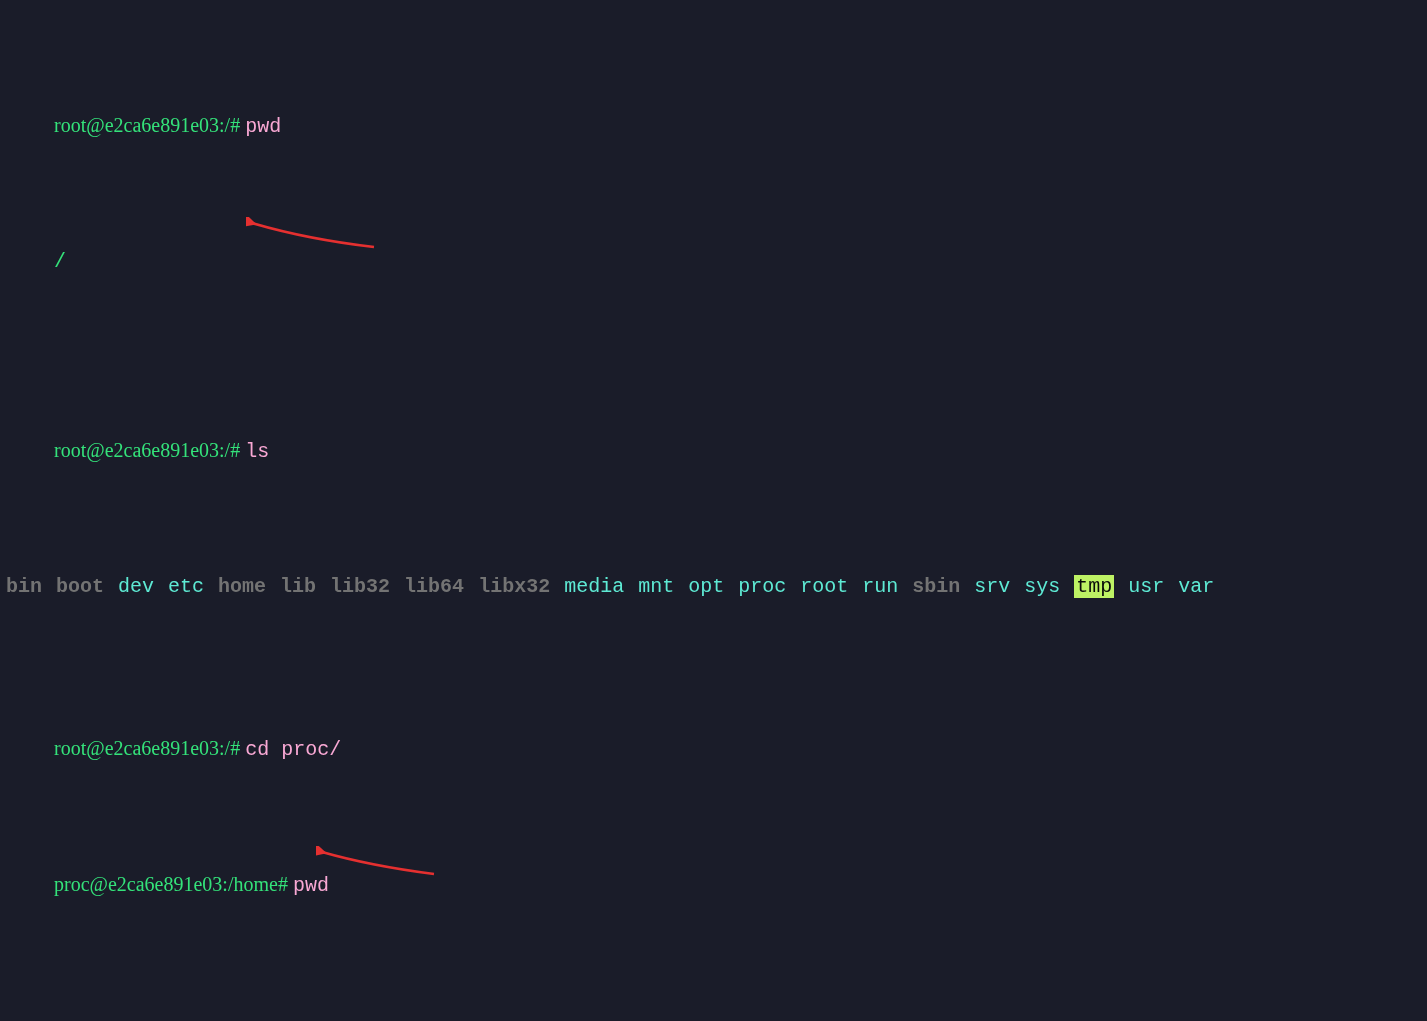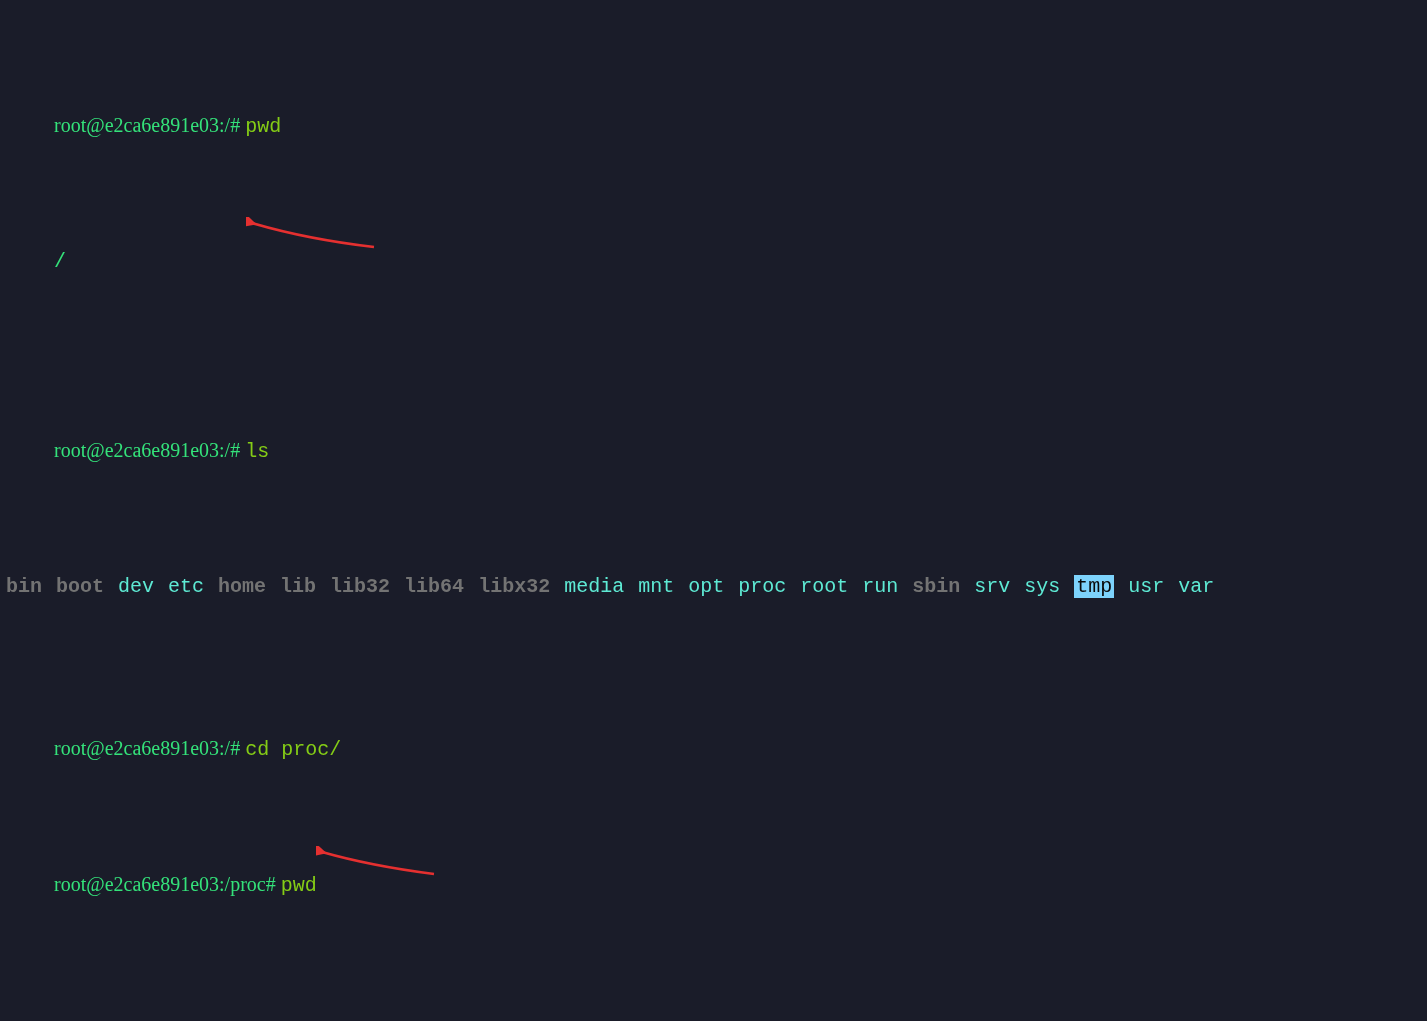--- a/index.html
+++ b/index.html
@@ -8,25 +8,25 @@
     background: #1a1c29;
     font-family: "Menlo", "Consolas", "Courier New", monospace;
     font-size: 20px;
     line-height: 1.35;
   }
   .terminal {
     padding: 4px 6px;
     white-space: pre;
   }
   .prompt { color: #34e27a; font-family: Liberation Serif, serif; }
-  .cmd { color: #84cc16; }
+  .cmd { color: #f9a8d4; }
   .out { color: #34e27a; }
   .dir-cyan { color: #737373; font-weight: bold; }
   .dir-white { color: #5eead4; }
-  .hl { background: #7dd3fc; color: #0a0a0a; padding: 0 2px; }
+  .hl { background: #bef264; color: #0a0a0a; padding: 0 2px; }
   .ls-row span { margin-right: 14px; }
   .row { position: relative; }
   .arrow {
     position: absolute;
     pointer-events: none;
   }
 </style>
 </head>
 <body>
 
@@ -51,21 +51,21 @@
     <span class="prompt">root@e2ca6e891e03:/# </span><span class="cmd">ls</span>
   </div>
   <div class="row ls-row">
 <span class="dir-cyan">bin</span><span class="dir-cyan">boot</span><span class="dir-white">dev</span><span class="dir-white">etc</span><span class="dir-cyan">home</span><span class="dir-cyan">lib</span><span class="dir-cyan">lib32</span><span class="dir-cyan">lib64</span><span class="dir-cyan">libx32</span><span class="dir-white">media</span><span class="dir-white">mnt</span><span class="dir-white">opt</span><span class="dir-white">proc</span><span class="dir-white">root</span><span class="dir-white">run</span><span class="dir-cyan">sbin</span><span class="dir-white">srv</span><span class="dir-white">sys</span><span class="hl">tmp</span><span class="dir-white">usr</span><span class="dir-white">var</span>
   </div>
 
   <div class="row">
     <span class="prompt">root@e2ca6e891e03:/# </span><span class="cmd">cd proc/</span>
   </div>
   <div class="row">
-    <span class="prompt">root@e2ca6e891e03:/proc# </span><span class="cmd">pwd</span>
+    <span class="prompt">proc@e2ca6e891e03:/home# </span><span class="cmd">pwd</span>
     <svg class="arrow" style="left:310px; top:2px;" width="120" height="32" viewBox="0 0 120 32">
       <defs>
           <marker id="ah2" markerWidth="8" markerHeight="8" refX="2" refY="4" orient="auto">
             <path d="M8,0 L0,4 L8,8 Z" fill="#e53030"></path>
           </marker>
         </defs>
       <path d="M118,28 Q55,20 6,6" stroke="#e53030" stroke-width="2.5" fill="none" marker-end="url(#ah2)"></path>
     </svg>
   </div>
   <div class="row">

